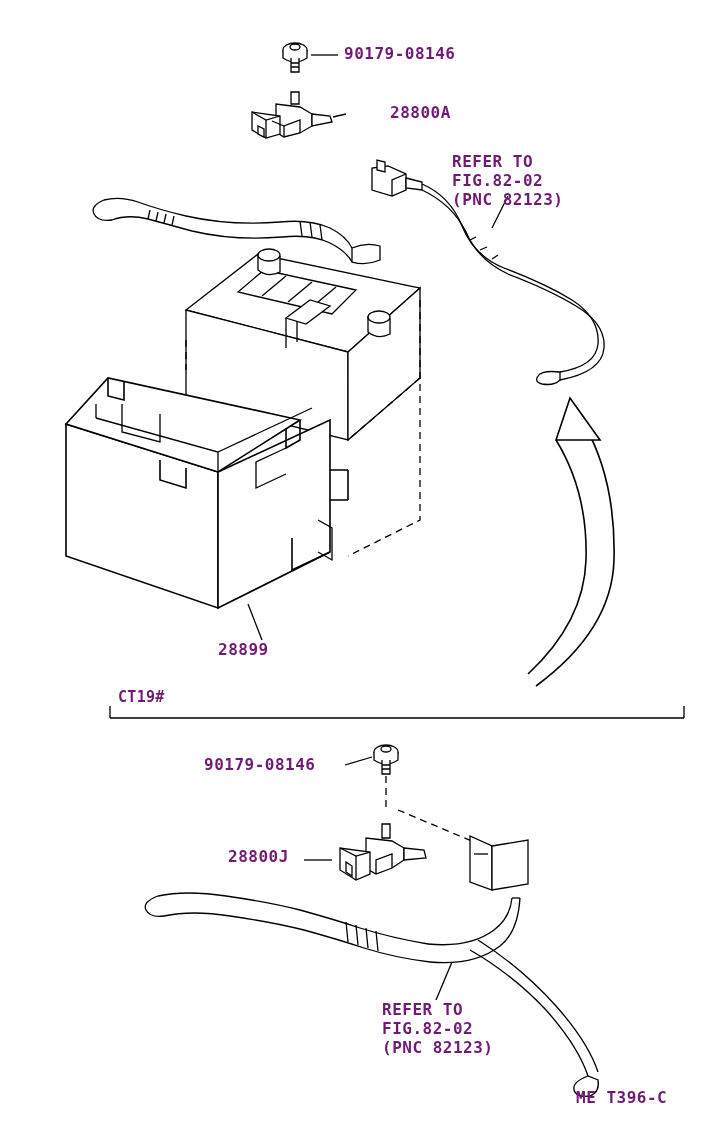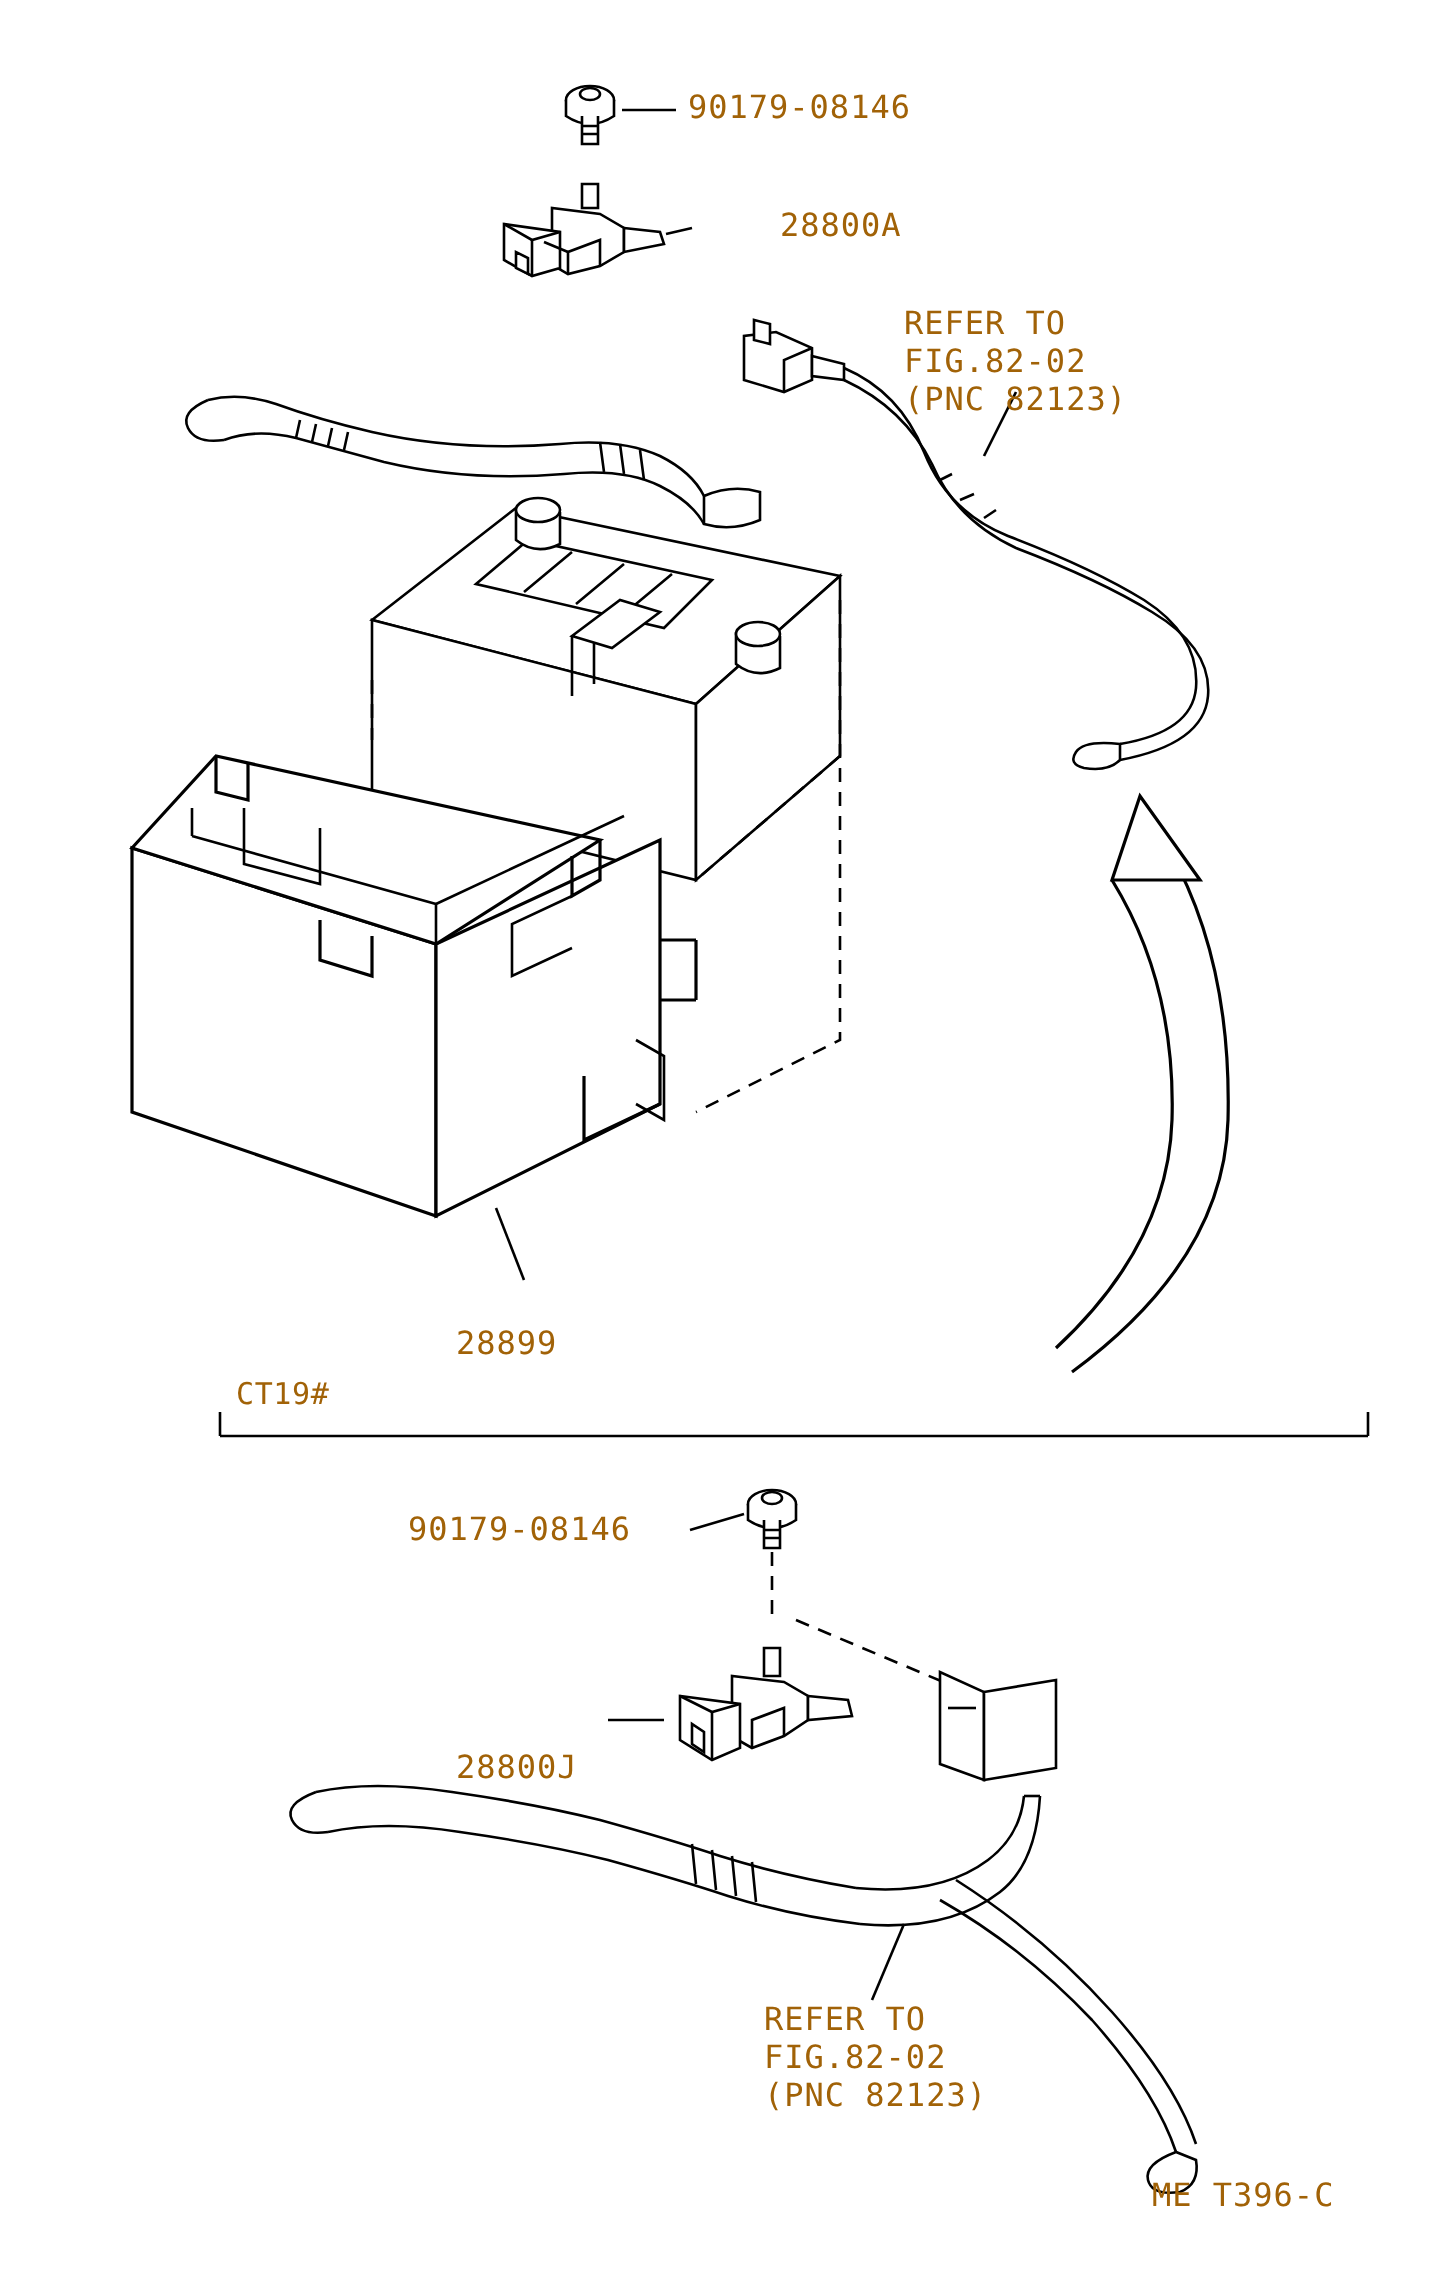--- a/index.html
+++ b/index.html
@@ -13,23 +13,24 @@
     height: 1138px;
     background: #ffffff;
     overflow: hidden;
     font-family: "DejaVu Sans Mono", monospace;
   }
   .label {
     position: absolute;
     font-family: "DejaVu Sans Mono", monospace;
     font-size: 16px;
     letter-spacing: 0.5px;
-    color: #a16207;
+    color: #701a75;
     white-space: pre;
     line-height: 19px;
+    font-weight: bold;
   }
   .label.code {
     font-size: 15px;
     letter-spacing: 0.3px;
   }
   svg.art {
     position: absolute;
     left: 0;
     top: 0;
     width: 728px;
@@ -207,27 +208,27 @@
   </svg>
 
   <div class="label" style="left:344px; top:44px;">90179-08146</div>
 
   <div class="label" style="left:354px; top:103px;margin-left:36px;">28800A</div>
 
   <div class="label" style="left:452px; top:152px;">REFER TO
 FIG.82-02
 (PNC 82123)</div>
 
-  <div class="label" style="left:228px; top:640px;margin-top:22px;">28899</div>
+  <div class="label" style="left:218px; top:640px;">28899</div>
 
   <div class="label code" style="left:118px; top:688px;">CT19#</div>
 
   <div class="label" style="left:204px; top:755px;">90179-08146</div>
 
-  <div class="label" style="left:228px; top:874px;">28800J</div>
+  <div class="label" style="left:228px; top:847px;">28800J</div>
 
   <div class="label" style="left:382px; top:1000px;">REFER TO
 FIG.82-02
 (PNC 82123)</div>
 
   <div class="label" style="left:576px; top:1088px;">ME T396-C</div>
 
 </div>
 
 </body></html>

